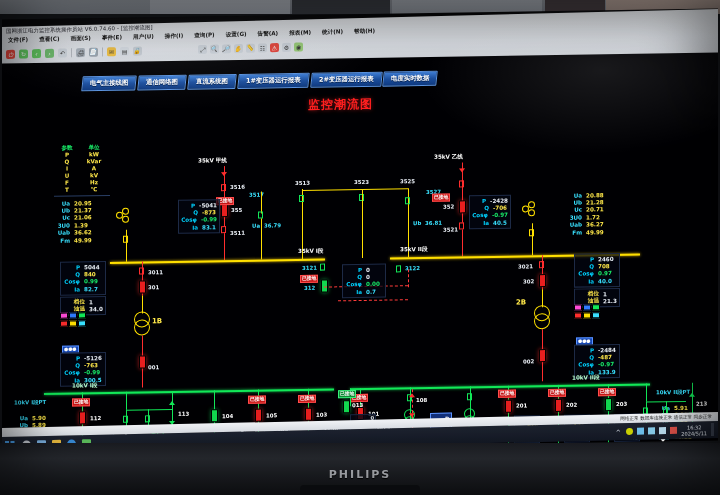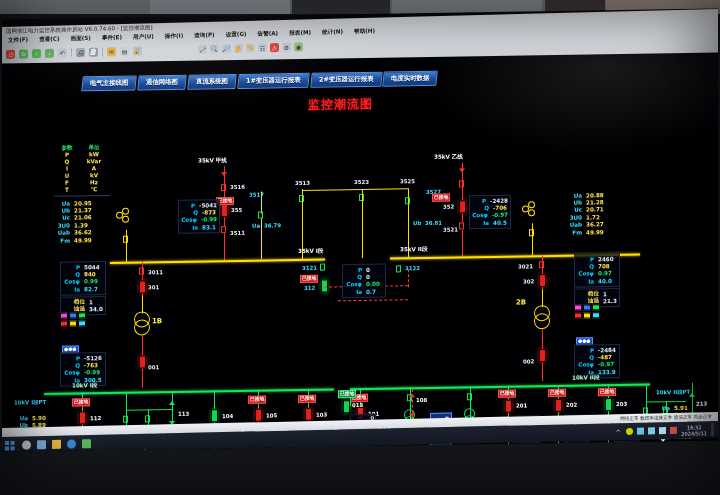--- a/index.html
+++ b/index.html
@@ -980,16 +980,20 @@
             <div>16:32</div>
             <div>2024/5/11</div>
           </div>
           <i style="width:3px;height:13px;background:#3a4150;display:block;"></i>
         </div>
       </div>
 
       <div class="glare"></div>
     </div>
 
+    <div class="bottom-bezel">
+      <div class="brand">PHILIPS</div>
+      <div class="stand"></div>
+    </div>
   </div>
 
   <div class="vignette"></div>
 </div>
 
 </body></html>

